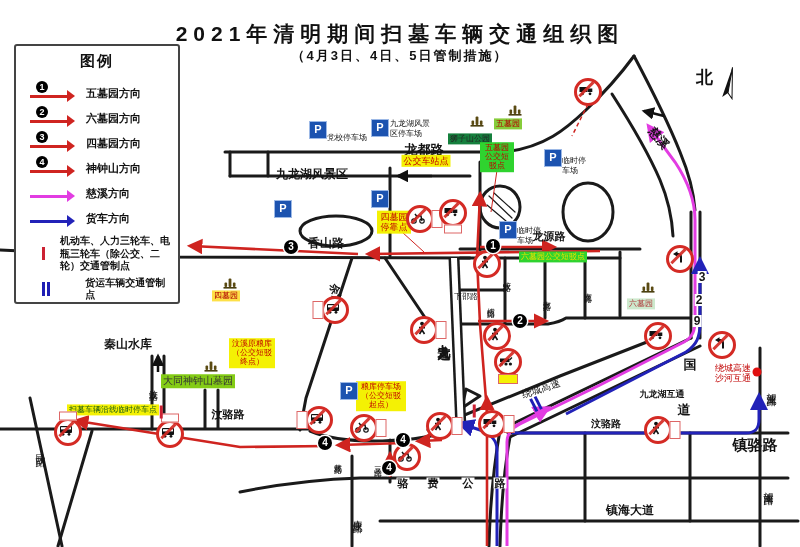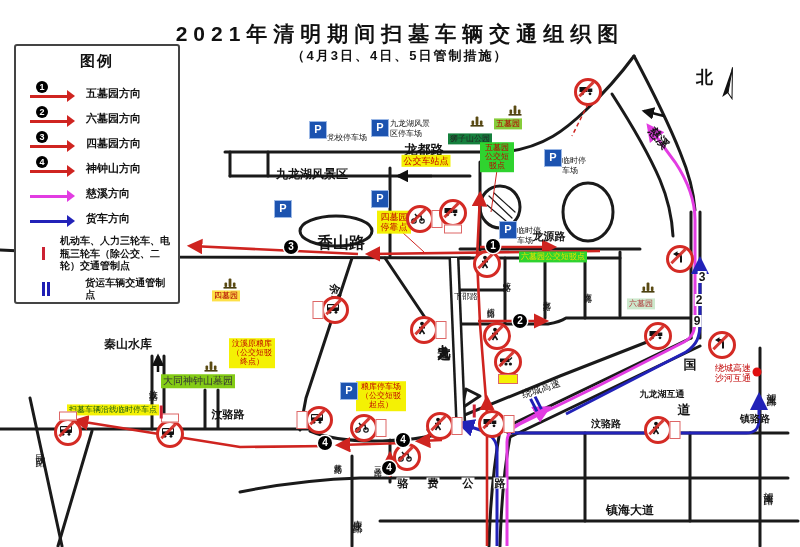--- a/index.html
+++ b/index.html
@@ -158,30 +158,30 @@
   <g stroke="#111" stroke-width="2.5" fill="none">
     <path d="M432,176 L398,176" marker-end="url(#aK)"></path>
     <path d="M158,372 V356" marker-end="url(#aK)"></path>
     <path d="M664,116 L644,111" marker-end="url(#aK)"></path>
   </g>
 </svg>
 
 <div id="overlay">
       <div class="abs rl b" style="left: 424px; top: 149px; font-size: 13px;">龙都路</div>
       <div class="abs rl b" style="left: 312px; top: 174px; font-size: 12px;">九龙湖风景区</div>
-      <div class="abs rl b" style="left: 326px; top: 243px; font-size: 16px; margin-left: 15px;">香山路</div>
+      <div class="abs rl b" style="left: 326px; top: 243px; font-size: 12px;">香山路</div>
       <div class="abs rl b" style="left: 549px; top: 236px; font-size: 11px;">龙源路</div>
       <div class="abs rl b" style="left: 337px; top: 300px; font-size: 11px; transform: translate(-50%, -50%) rotate(78deg);">余汶线</div>
       <div class="abs rl b v" style="left: 444px; top: 336px; font-size: 13px;">九龙大道</div>
       <div class="abs rl b" style="left: 128px; top: 344px; font-size: 12px;">秦山水库</div>
       <div class="abs rl v" style="left: 153px; top: 384px; font-size: 9px;">汶泰路</div>
       <div class="abs rl v" style="left: 40px; top: 448px; font-size: 10px;">民胡路</div>
       <div class="abs rl b" style="left: 228px; top: 414px; font-size: 11px;">汶骆路</div>
       <div class="abs rl b" style="left: 606px; top: 424px; font-size: 10px;">汶骆路</div>
-      <div class="abs rl b" style="left: 737px; top: 419px; font-size: 10px; padding-left: 36px;">镇骆路</div>
+      <div class="abs rl b" style="left: 737px; top: 444px; font-size: 15px; padding-left: 36px;">镇骆路</div>
       <div class="abs rl v" style="left: 771px; top: 387px; font-size: 10px;">望海北路</div>
       <div class="abs rl v" style="left: 768px; top: 486px; font-size: 10px;">望海南路</div>
       <div class="abs rl b" style="left: 630px; top: 510px; font-size: 12px;">镇海大道</div>
       <div class="abs rl v" style="left: 357px; top: 514px; font-size: 10px;">康庄北路</div>
       <div class="abs rl" style="left: 541px; top: 389px; font-size: 10px; transform: translate(-50%, -50%) rotate(-18deg);">绕城高速</div>
       <div class="abs rl" style="left: 662px; top: 394px; font-size: 9px; font-weight: bold;">九龙湖互通</div>
       <div class="abs rl b" style="left: 659px; top: 138px; font-size: 12px; transform: translate(-50%, -50%) rotate(50deg);">慈溪</div>
       <div class="abs rl" style="left: 466px; top: 297px; font-size: 8px;">下邵路</div>
       <div class="abs rl v" style="left: 506px; top: 277px; font-size: 8px;">蛟水路</div>
       <div class="abs rl v" style="left: 587px; top: 288px; font-size: 8px;">支源路</div>

